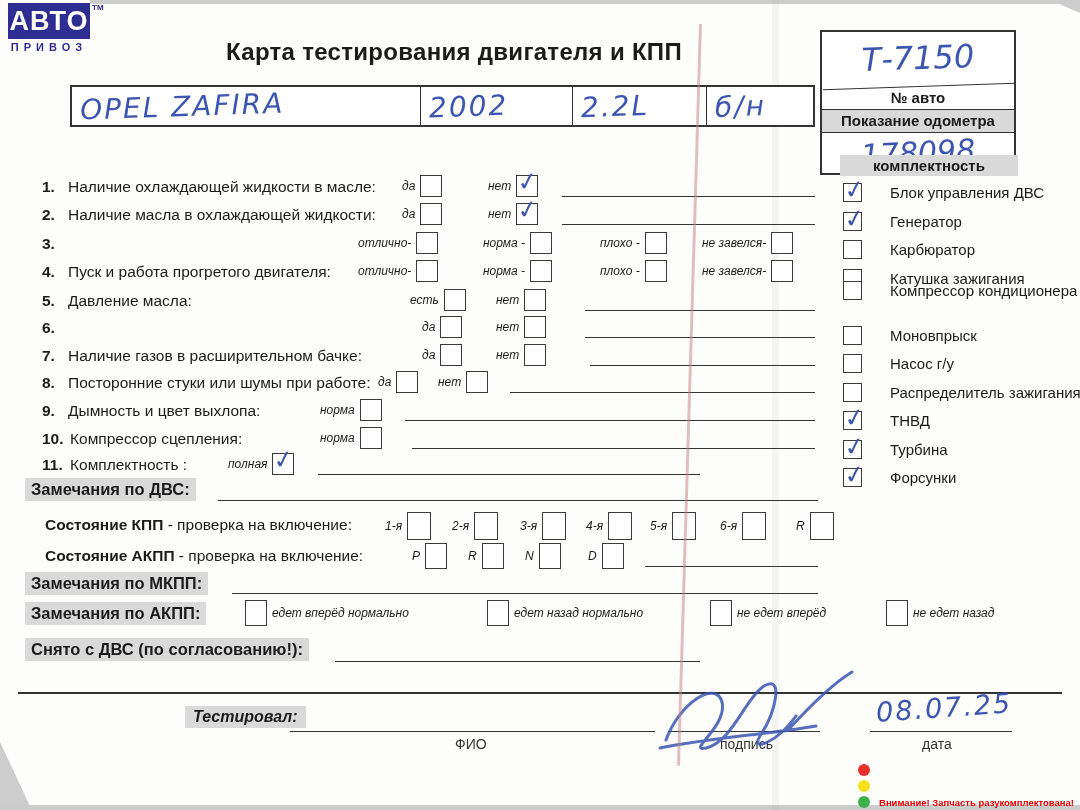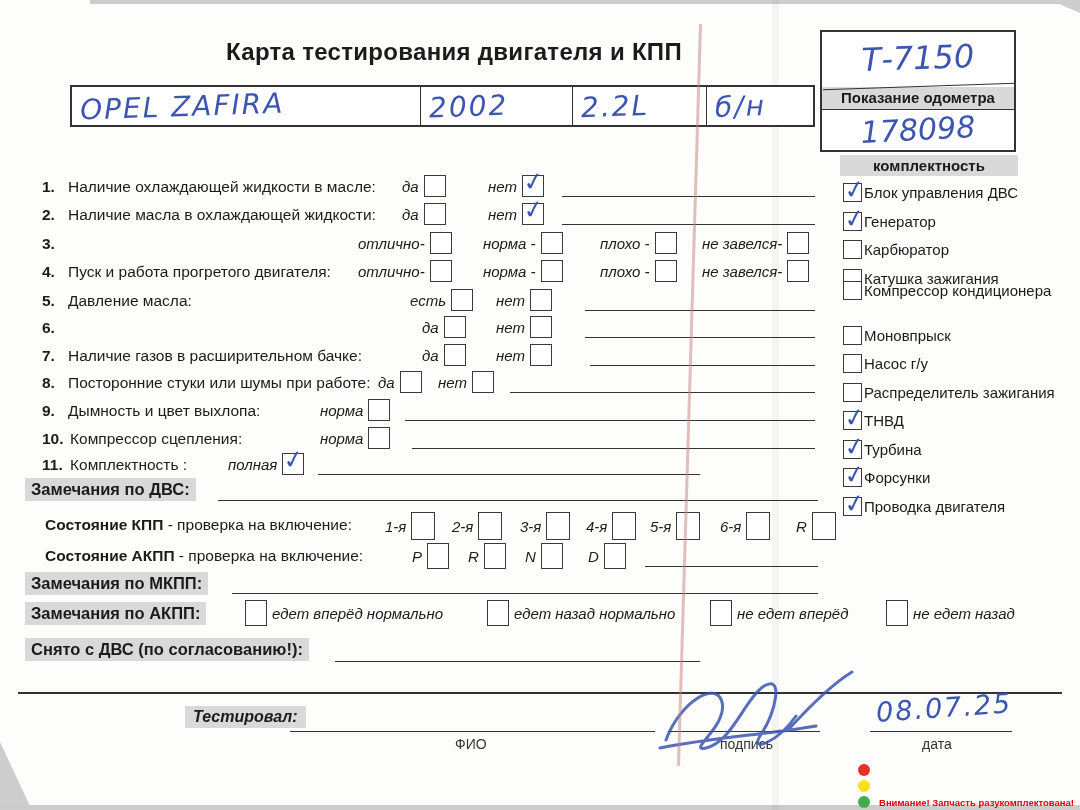--- a/index.html
+++ b/index.html
@@ -36,36 +36,36 @@
                 text-align:center;line-height:22px;background:#d9d9d9;}
   .carbox .val2{height:40px;font-size:30px;text-align:center;line-height:40px;transform:rotate(-3deg);}
   
   .vtable{position:absolute;left:70px;top:85px;width:745px;border:2px solid #333;border-collapse:collapse;background:#fff;}
   .vtable th{border:1px solid #333;border-bottom:1.5px solid #333;font-size:15px;height:20px;padding:0 4px;}
   .vtable td{border:1px solid #333;height:38px;font-size:28px;padding:0 8px;}
   .vtable td .hand{display:inline-block;transform:rotate(-2deg);letter-spacing:2px;white-space:nowrap;}
   
   .eq-header{position:absolute;left:840px;top:155px;width:178px;background:#d9d9d9;text-align:center;
              font-weight:bold;font-size:15px;padding:2px 0;}
-  .eq-row{position:absolute;left:843px;display:flex;align-items:center;gap:2px;height:22px;}
+  .eq-row{position:absolute;left:843px;display:flex;align-items:center;gap:28px;height:22px;}
   .eq-label{font-size:15px;white-space:nowrap;}
   
   .cb{width:22px;height:22px;border:1.6px solid #3a3a3a;display:inline-block;position:relative;
       background:#fff;box-sizing:border-box;flex:0 0 auto;}
   .cb.small{width:19px;height:19px;}
   .cb.gear{width:24px;height:28px;}
   .cb.akpp{width:22px;height:26px;}
   .cb.checked::after{content:"✓";position:absolute;left:0px;top:-9px;font-size:25px;font-weight:bold;
       color:#3b55b0;transform:rotate(-10deg);font-family:"DejaVu Sans",sans-serif;}
   
   .check-row{position:absolute;left:0;width:1080px;height:26px;}
   .check-row .num{position:absolute;top:3px;font-size:15.5px;font-weight:bold;}
   .check-row .q{position:absolute;top:3px;font-size:15.5px;}
   .opt{position:absolute;top:0;display:flex;align-items:center;gap:5px;}
-  .opt-label{font-style:italic;font-size:15px;white-space:nowrap;}
+  .opt-label{font-style:italic;font-size:12px;white-space:nowrap;}
   .blank{position:absolute;border-bottom:1.4px solid #333;height:1px;}
   
   .sec{position:absolute;background:#d9d9d9;font-weight:bold;font-size:16.5px;padding:2px 6px;}
   .rowlabel{position:absolute;font-size:15.5px;}
   .rowlabel b{font-size:15.5px;}
   
   .f-label{position:absolute;font-size:14px;color:#333;}
   .tester{position:absolute;left:185px;top:706px;background:#d9d9d9;font-weight:bold;font-style:italic;
           font-size:16px;padding:2px 8px;}
   .hline{position:absolute;border-bottom:1.6px solid #333;height:1px;}
@@ -79,25 +79,31 @@
 <body>
 
 <div id="page">
 
   <div class="strip-top"></div>
   <div class="strip-bottom"></div>
   <div class="corner-bl"></div>
   <div class="corner-tr"></div>
   <div class="scanline-fold"></div>
 
+  <div class="logo">
+    <div class="logo-box">АВТО</div>
+    <div class="logo-tm">ТМ</div>
+    <div class="logo-sub">ПРИВОЗ</div>
+  </div>
 
   <div class="title">Карта тестирования двигателя  и КПП</div>
 
   <div class="carbox">
     <div class="val1 hand">Т-7150</div>
+    <div class="lab1">№ авто</div>
     <div class="lab2">Показание одометра</div>
     <div class="val2 hand">178098</div>
   </div>
 
   <table class="vtable">
     <tbody>
     <tr>
       <td><span class="hand">OPEL ZAFIRA</span></td>
       <td><span class="hand">2002</span></td>
       <td><span class="hand">2.2L</span></td>
@@ -144,24 +150,20 @@
     <span class="eq-label">ТНВД</span>
     </div>
   <div class="eq-row" style="top:438px">
     <span class="cb small checked"></span>
     <span class="eq-label">Турбина</span>
     </div>
   <div class="eq-row" style="top:466px">
     <span class="cb small checked"></span>
     <span class="eq-label">Форсунки</span>
     </div>
-  <div class="eq-row" style="top:495px">
-    <span class="cb small checked"></span>
-    <span class="eq-label">Проводка двигателя</span>
-    </div>
 
   <div class="check-row" style="top:175px">
     <span class="num" style="left:42px">1.</span>
     <span class="q" style="left:68px">Наличие охлаждающей жидкости в масле:</span>
     <span class="opt" style="left:402px">
         <span class="opt-label">да</span>
         <span class="cb"></span>
       </span>
     <span class="opt" style="left:488px">
         <span class="opt-label">нет</span>

